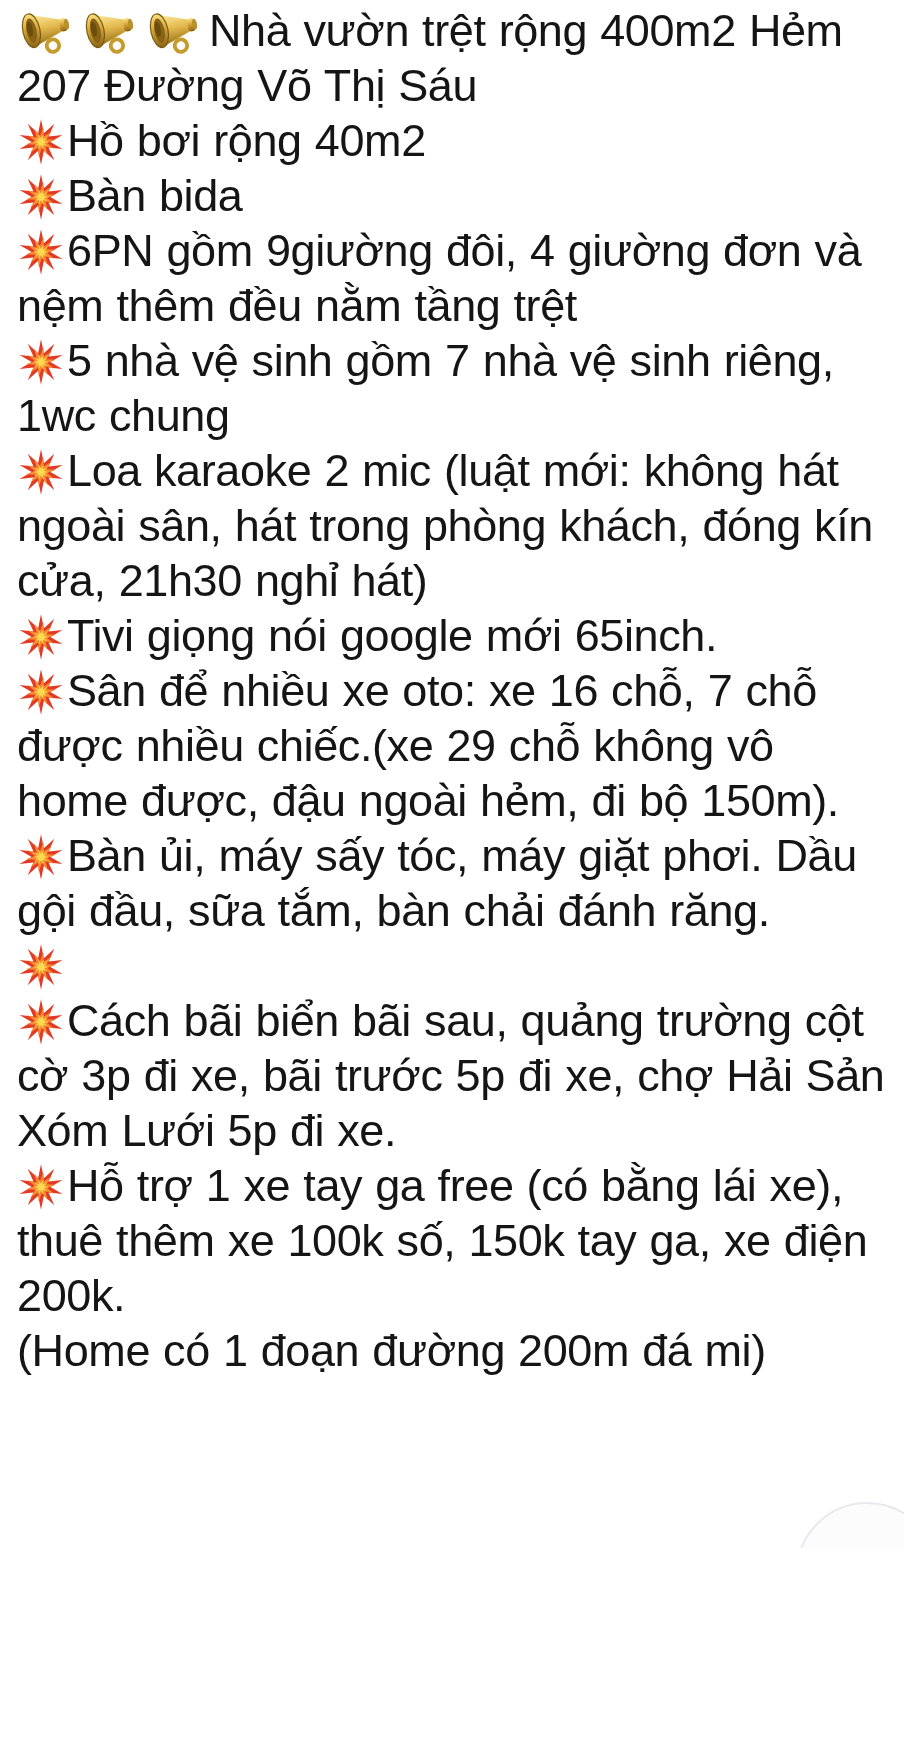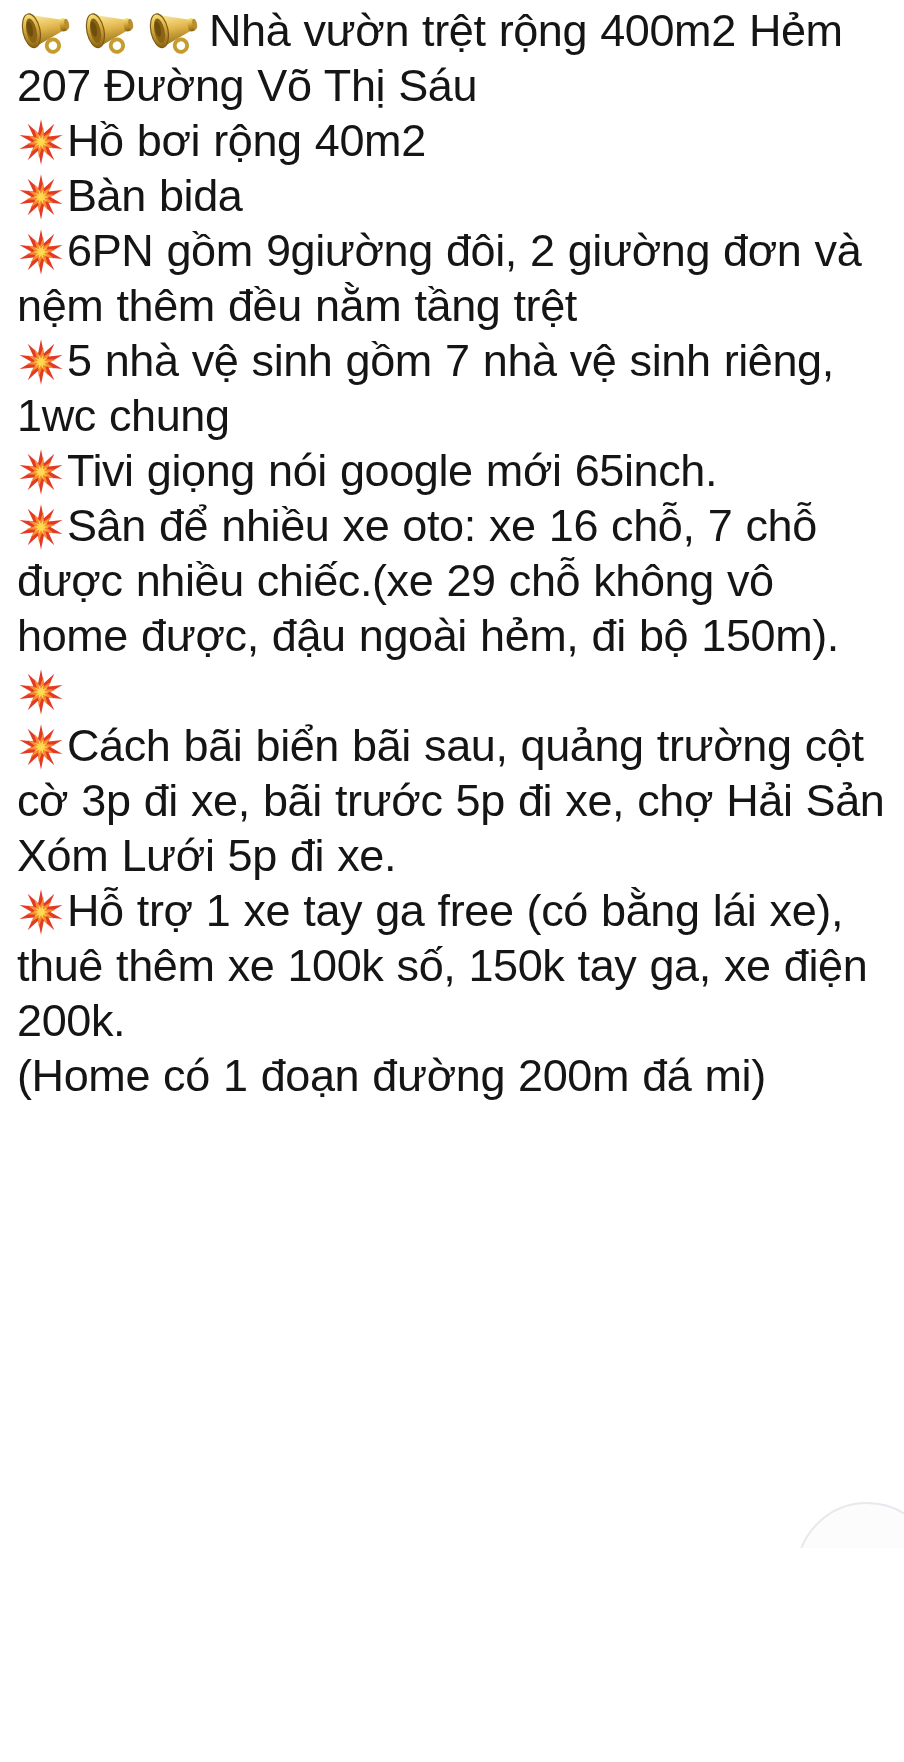--- a/index.html
+++ b/index.html
@@ -105,30 +105,36 @@
           <use href="#sym-megaphone" xlink:href="#sym-megaphone"></use>
         </svg><span>Nhà vườn trệt rộng 400m2 Hẻm 207 Đường Võ Thị Sáu</span></div>
       <div class="para"><svg class="emoji burst" viewBox="0 0 72 72">
           <use href="#sym-burst" xlink:href="#sym-burst"></use>
         </svg><span>Hồ bơi rộng 40m2</span></div>
       <div class="para"><svg class="emoji burst" viewBox="0 0 72 72">
           <use href="#sym-burst" xlink:href="#sym-burst"></use>
         </svg><span>Bàn bida</span></div>
       <div class="para"><svg class="emoji burst" viewBox="0 0 72 72">
           <use href="#sym-burst" xlink:href="#sym-burst"></use>
-        </svg><span>6PN gồm 9giường đôi, 2 giường đơn và nệm thêm đều nằm tầng trệt</span></div>
+        </svg><span>6PN gồm 9giường đôi, 4 giường đơn và nệm thêm đều nằm tầng trệt</span></div>
       <div class="para"><svg class="emoji burst" viewBox="0 0 72 72">
           <use href="#sym-burst" xlink:href="#sym-burst"></use>
         </svg><span>5 nhà vệ sinh gồm 7 nhà vệ sinh riêng, 1wc chung</span></div>
+      <div class="para"><svg class="emoji burst" viewBox="0 0 72 72">
+          <use href="#sym-burst" xlink:href="#sym-burst"></use>
+        </svg><span>Loa karaoke 2 mic (luật mới: không hát ngoài sân, hát trong phòng khách, đóng kín cửa, 21h30 nghỉ hát)</span></div>
       <div class="para"><svg class="emoji burst" viewBox="0 0 72 72">
           <use href="#sym-burst" xlink:href="#sym-burst"></use>
         </svg><span>Tivi giọng nói google mới 65inch.</span></div>
       <div class="para"><svg class="emoji burst" viewBox="0 0 72 72">
           <use href="#sym-burst" xlink:href="#sym-burst"></use>
         </svg><span>Sân để nhiều xe oto: xe 16 chỗ, 7 chỗ được nhiều chiếc.(xe 29 chỗ không vô home được, đậu ngoài hẻm, đi bộ 150m).</span></div>
+      <div class="para"><svg class="emoji burst" viewBox="0 0 72 72">
+          <use href="#sym-burst" xlink:href="#sym-burst"></use>
+        </svg><span>Bàn ủi, máy sấy tóc, máy giặt phơi. Dầu gội đầu, sữa tắm, bàn chải đánh răng.</span></div>
       <div class="para"><svg class="emoji burst" viewBox="0 0 72 72">
           <use href="#sym-burst" xlink:href="#sym-burst"></use>
         </svg></div>
       <div class="para"><svg class="emoji burst" viewBox="0 0 72 72">
           <use href="#sym-burst" xlink:href="#sym-burst"></use>
         </svg><span>Cách bãi biển bãi sau, quảng trường cột cờ 3p đi xe, bãi trước 5p đi xe, chợ Hải Sản Xóm Lưới 5p đi xe.</span></div>
       <div class="para"><svg class="emoji burst" viewBox="0 0 72 72">
           <use href="#sym-burst" xlink:href="#sym-burst"></use>
         </svg><span>Hỗ trợ 1 xe tay ga free (có bằng lái xe), thuê thêm xe 100k số, 150k tay ga, xe điện 200k.</span></div>
       <div class="para"><span>(Home có 1 đoạn đường 200m đá mi)</span></div>

